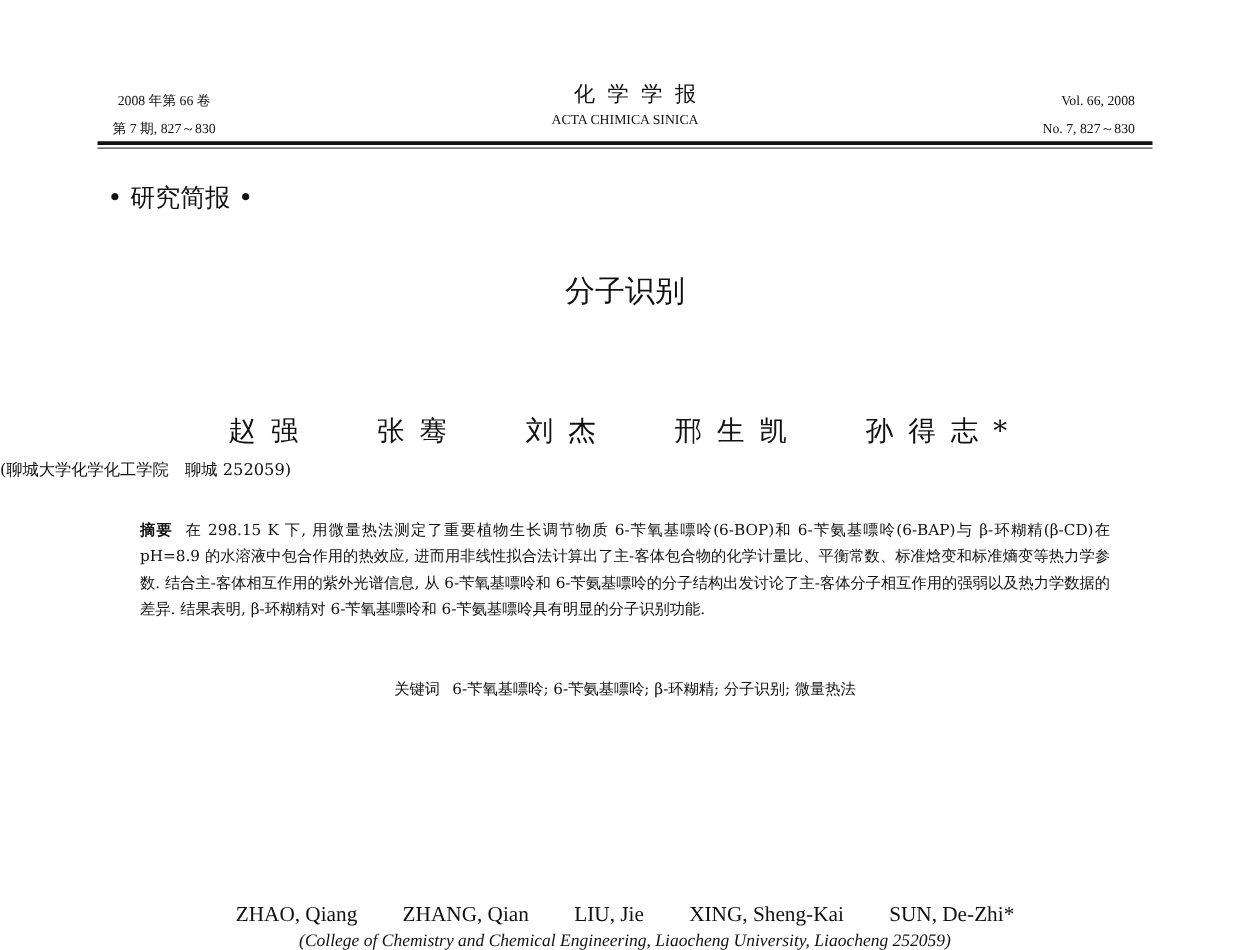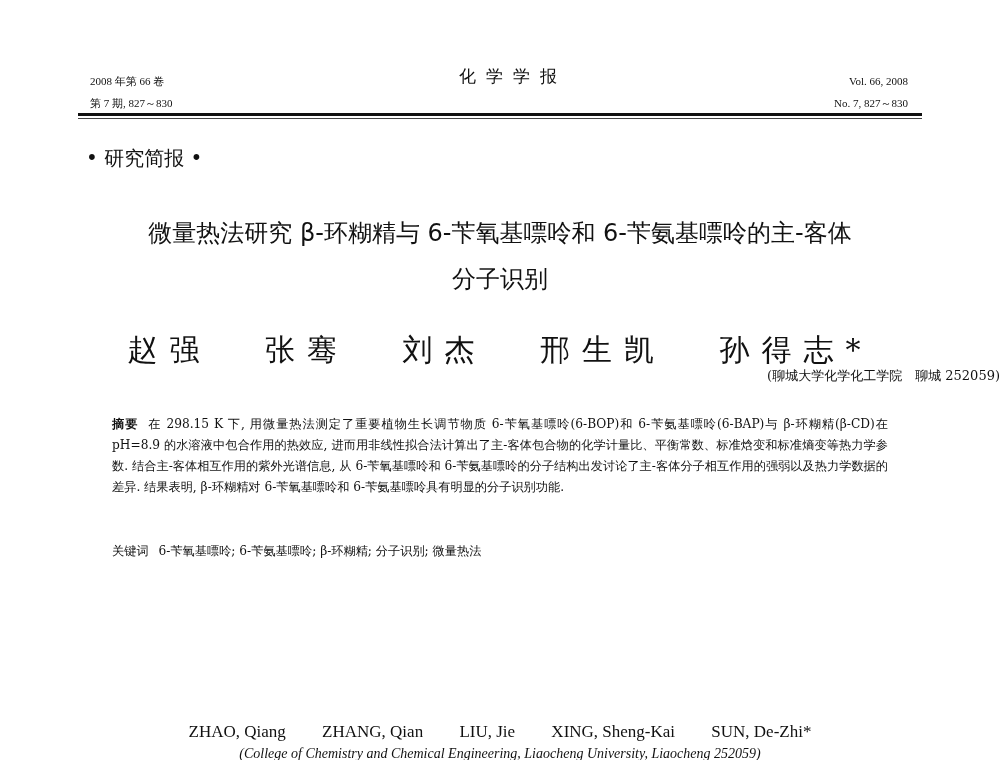--- a/index.html
+++ b/index.html
@@ -1,60 +1,60 @@
 <!DOCTYPE html>
 <html><head>
 <meta charset="utf-8">
 <style>
   html, body { margin: 0; padding: 0; background: #ffffff; }
   body { width: 1000px; height: 760px; overflow: hidden; position: relative; color: #111; font-family: "DejaVu Serif", serif; }
-  .abs { position: absolute; }
+  .abs { position: absolute; text-align: center; }
   .hdr { font-family: "Liberation Serif", serif; font-size: 11px; color: #111; }
   .hdr-left { left: 90px; top: 70px; line-height: 22px; }
   .hdr-right { right: 92px; top: 70px; line-height: 22px; text-align: right; }
   .hdr-center { left: 0; width: 1000px; top: 64px; text-align: center; }
   .journal-cn { font-family: "DejaVu Serif", serif; font-size: 17px; letter-spacing: 10px; line-height: 24px; padding-left: 26px; }
   .journal-en { font-family: "Liberation Serif", serif; font-size: 11px; line-height: 16px; }
   .rule-thick { left: 78px; width: 844px; top: 113px; height: 3px; background: #111; }
   .rule-thin { left: 78px; width: 844px; top: 118px; height: 1px; background: #444; }
   .section-tag { left: 86px; top: 145px; font-size: 20px; font-family: "DejaVu Serif", serif; }
   .title-cn { left: 100px; width: 800px; top: 210px; text-align: center; font-family: "DejaVu Sans", sans-serif; font-size: 24px; line-height: 46px; }
-  .authors-cn { left: 0; width: 1000px; top: 330px; text-align: center; font-size: 30px; font-family: "DejaVu Serif", serif; }
+  .authors-cn { left: 0; width: 1000px; top: 330px; text-align: center; font-size: 22px; font-family: "DejaVu Serif", serif; }
   .authors-cn span.author { margin: 0 22px; letter-spacing: 12px; }
-  .affil-cn { left: 0; width: 1000px; top: 367px; text-align: right; font-size: 13px; font-family: "DejaVu Serif", serif; }
+  .affil-cn { left: 0; width: 1000px; top: 367px; text-align: left; font-size: 13px; font-family: "DejaVu Serif", serif; }
   .abstract { left: 112px; width: 776px; top: 414px; font-size: 12.2px; line-height: 21px; text-align: justify; font-family: "DejaVu Serif", serif; }
   .abstract .label { font-weight: bold; margin-right: 10px; }
   .keywords { left: 112px; width: 776px; top: 541px; font-size: 12.2px; line-height: 21px; font-family: "DejaVu Serif", serif; }
   .keywords .label { font-weight: normal; margin-right: 10px; }
   .title-en { left: 100px; width: 800px; top: 618px; text-align: center; font-family: "Liberation Sans", sans-serif; font-size: 23.5px; line-height: 34px; }
   .authors-en { left: 0; width: 1000px; top: 722px; text-align: center; font-family: "Liberation Serif", serif; font-size: 17px; }
   .authors-en span.author { margin: 0 16px; }
   .affil-en { left: 0; width: 1000px; top: 746px; text-align: center; font-family: "Liberation Serif", serif; font-style: italic; font-size: 14px; }
 </style>
 </head>
 <body>
 
 <div class="abs hdr hdr-left">
   <div>2008 年第 66 卷</div>
   <div>第 7 期, 827～830</div>
 </div>
 <div class="abs hdr-center">
   <div class="journal-cn">化学学报</div>
+  <div class="journal-en">ACTA CHIMICA SINICA</div>
 </div>
 <div class="abs hdr hdr-right">
   <div>Vol. 66, 2008</div>
   <div>No. 7, 827～830</div>
 </div>
 <div class="abs rule-thick"></div>
 <div class="abs rule-thin"></div>
 
 <div class="abs section-tag">• 研究简报 •</div>
 
 <div class="abs title-cn">
-  <div>微量热法研究 β-环糊精与 6-苄氧基嘌呤和 6-苄氨基嘌呤的主-客体</div>
   <div>分子识别</div>
 </div>
 
 <div class="abs authors-cn">
   <span class="author">赵强</span>
   <span class="author">张骞</span>
   <span class="author">刘杰</span>
   <span class="author">邢生凯</span>
   <span class="author">孙得志*</span>
 </div>

